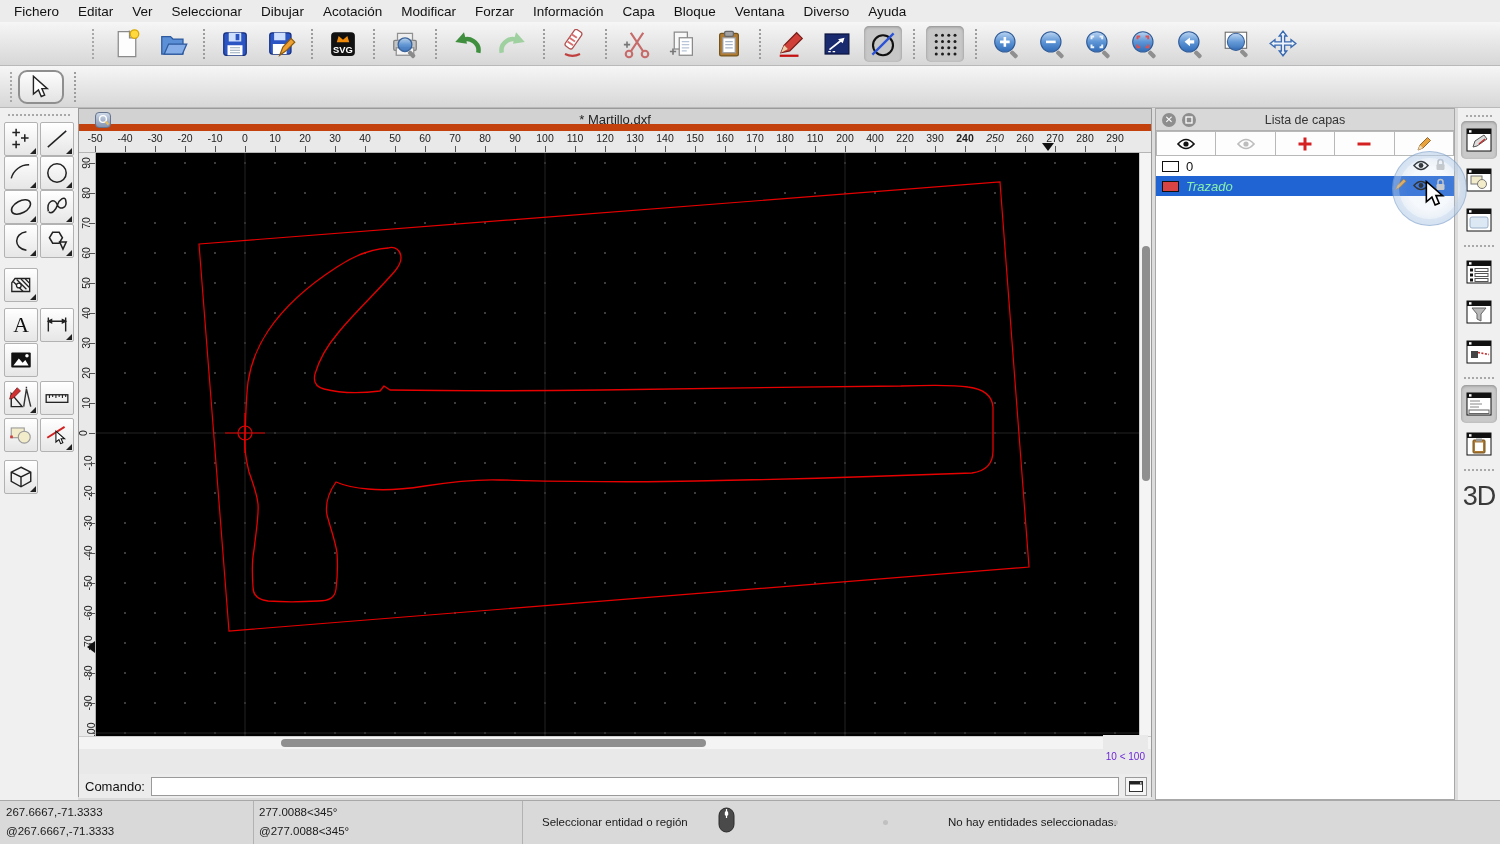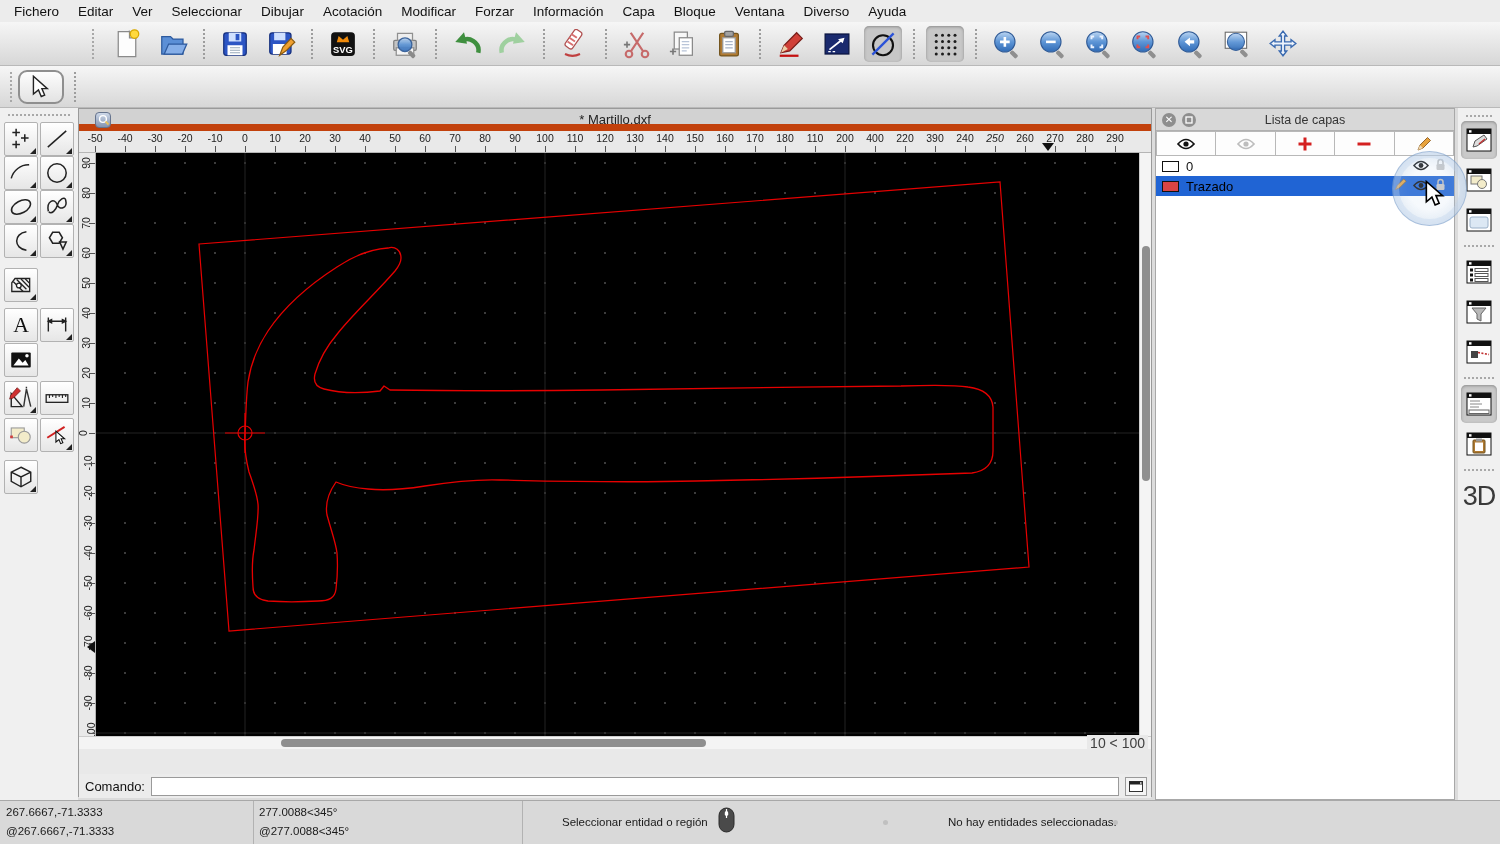--- a/index.html
+++ b/index.html
@@ -62,21 +62,21 @@
 
   #canvas { position:absolute; left:17px; top:44px; width:1045px; height:583px; background:#000;
             background-image:radial-gradient(circle, #3c3c3c 0.9px, transparent 1.5px);
             background-size:30px 30px; background-position:14px 25px; overflow:hidden; }
   #canvas svg { position:absolute; inset:0; }
 
   #v-scroll { position:absolute; right:0; top:44px; width:12px; height:583px; background:#f4f4f4; border-left:1px solid #ccc; }
   #v-thumb { position:absolute; left:2px; width:8px; border-radius:4px; background:#8f8f8f; }
   #h-scroll { position:absolute; left:0; top:627px; width:100%; height:13px; background:#f4f4f4; border-top:1px solid #ccc; }
   #h-thumb { position:absolute; top:2px; height:8px; border-radius:4px; background:#8f8f8f; }
-  #zoom-label { position:absolute; right:3px; top:-2px; font-size:14px; color:#404040; background:#e9e9e9; padding:0 3px; }
+  #zoom-label { position:absolute; right:3px; top:-2px; font-size:10px; color:#6d28d9; background:#e9e9e9; padding:16px 3px; }
 
   #cmd-history { position:absolute; left:1px; right:1px; top:641px; height:22px; background:#fff;
                  border:1px solid #8f8f8f; font-size:13px; padding:2px 6px; color:#1414cc; }
   #cmd-history .lbl { font-style:italic; }
   #cmd-pill { position:absolute; right:3px; top:2px; width:4px; height:15px; background:#666; border-radius:2px; }
   #cmd-row { position:absolute; left:0; right:0; top:665px; height:24px; display:flex; align-items:center;
              padding:0 4px 0 6px; gap:6px; font-size:13px; color:#111; background:#ececec; }
   #cmd-input { flex:1; height:19px; border:1px solid #9a9a9a; background:#fff; font-size:13px; padding:0 4px;
                font-family:"Liberation Sans",sans-serif; }
   #cmd-kbd-btn { width:22px; height:19px; border:1px solid #9a9a9a; background:#f4f4f4;
@@ -88,21 +88,21 @@
   #lp-titlebar { position:absolute; left:0; top:0; width:100%; height:22px; background:#d8d8d8; border-bottom:1px solid #b0b0b0; }
   #lp-title { position:absolute; left:0; right:0; top:4px; text-align:center; font-size:12.5px; color:#333; }
   .lp-winbtn { position:absolute; top:4px; width:14px; height:14px; border-radius:50%; background:#8e8e8e;
                display:flex; align-items:center; justify-content:center; color:#fff; font-size:10px; line-height:1; }
   #lp-toolbar { position:absolute; left:0; top:22px; width:100%; height:25px; display:flex; }
   .lp-cell { flex:1; border:1px solid #b8b8b8; border-left:none; background:#fdfdfd;
              display:flex; align-items:center; justify-content:center; }
   .lp-cell:first-child { border-left:1px solid #b8b8b8; }
   #lp-rows { position:absolute; left:0; top:47px; width:100%; }
   .lrow { height:20px; display:flex; align-items:center; padding-left:6px; font-size:13px; color:#111; position:relative; }
-  .lrow.sel { background:#2064d4; color:#000000; }
+  .lrow.sel { background:#2064d4; color:#86efac;font-style:italic; }
   .lsw { width:17px; height:11px; border:1px solid #111; margin-right:7px; flex:0 0 auto; }
   .licons { position:absolute; right:8px; top:0; height:20px; display:flex; align-items:center; gap:6px; }
 
   
   #halo { position:absolute; left:1392px; top:151px; width:75px; height:75px; border-radius:50%;
           background:radial-gradient(circle, rgba(205,222,240,.18) 40%, rgba(150,182,216,.48) 100%);
           border:1px solid rgba(120,155,200,.55); box-shadow:inset 0 0 0 6px rgba(190,210,235,.35); z-index:40; }
   #cursor { position:absolute; left:1425px; top:180px; z-index:41; }
 
   
@@ -563,21 +563,21 @@
         <div class="hlab" style="left: 736px;">110</div>
         <div class="htick" style="left: 736px;"></div>
         <div class="hlab" style="left: 766px;">200</div>
         <div class="htick" style="left: 766px;"></div>
         <div class="hlab" style="left: 796px;">400</div>
         <div class="htick" style="left: 796px;"></div>
         <div class="hlab" style="left: 826px;">220</div>
         <div class="htick" style="left: 826px;"></div>
         <div class="hlab" style="left: 856px;">390</div>
         <div class="htick" style="left: 856px;"></div>
-        <div class="hlab" style="left: 886px;">240</div>
+        <div class="hlab" style="left: 886px; font-weight: bold;">240</div>
         <div class="htick" style="left: 886px;"></div>
         <div class="hlab" style="left: 916px; font-style: italic;">250</div>
         <div class="htick" style="left: 916px;"></div>
         <div class="hlab" style="left: 946px;">260</div>
         <div class="htick" style="left: 946px;"></div>
         <div class="hlab" style="left: 976px;">270</div>
         <div class="htick" style="left: 976px;"></div>
         <div class="hlab" style="left: 1006px;">280</div>
         <div class="htick" style="left: 1006px;"></div>
         <div class="hlab" style="left: 1036px;">290</div>
@@ -853,21 +853,21 @@
     <div id="threed">3D</div>
   </div>
 
   <div id="statusbar">
     <div style="position:absolute; left:6px; top:5px">267.6667,-71.3333</div>
     <div style="position:absolute; left:6px; top:24px">@267.6667,-71.3333</div>
     <div class="div" style="left:253px"></div>
     <div style="position:absolute; left:259px; top:5px">277.0088&lt;345°</div>
     <div style="position:absolute; left:259px; top:24px">@277.0088&lt;345°</div>
     <div class="div" style="left:522px"></div>
-    <div style="position:absolute; left:562px; top:15px">Seleccionar entidad o región</div>
+    <div style="position:absolute; left:542px; top:15px">Seleccionar entidad o región</div>
     <div style="position:absolute; left:718px; top:6px">
       <svg width="17" height="26" viewBox="0 0 17 26">
         <rect x="1" y="1" width="15" height="24" rx="7.5" fill="#4a4a4a" stroke="#2a2a2a"></rect>
         <path d="M8.5 2 V11" stroke="#fff" stroke-width="1.2"></path>
         <rect x="6.8" y="4" width="3.4" height="5" rx="1.7" fill="#fff"></rect>
         </svg>
     </div>
     <div class="sdot" style="left:883px; top:19px"></div>
     <div style="position:absolute; left:948px; top:15px">No hay entidades seleccionadas.</div>
     <div class="sdot" style="left:1113px; top:19px"></div>

